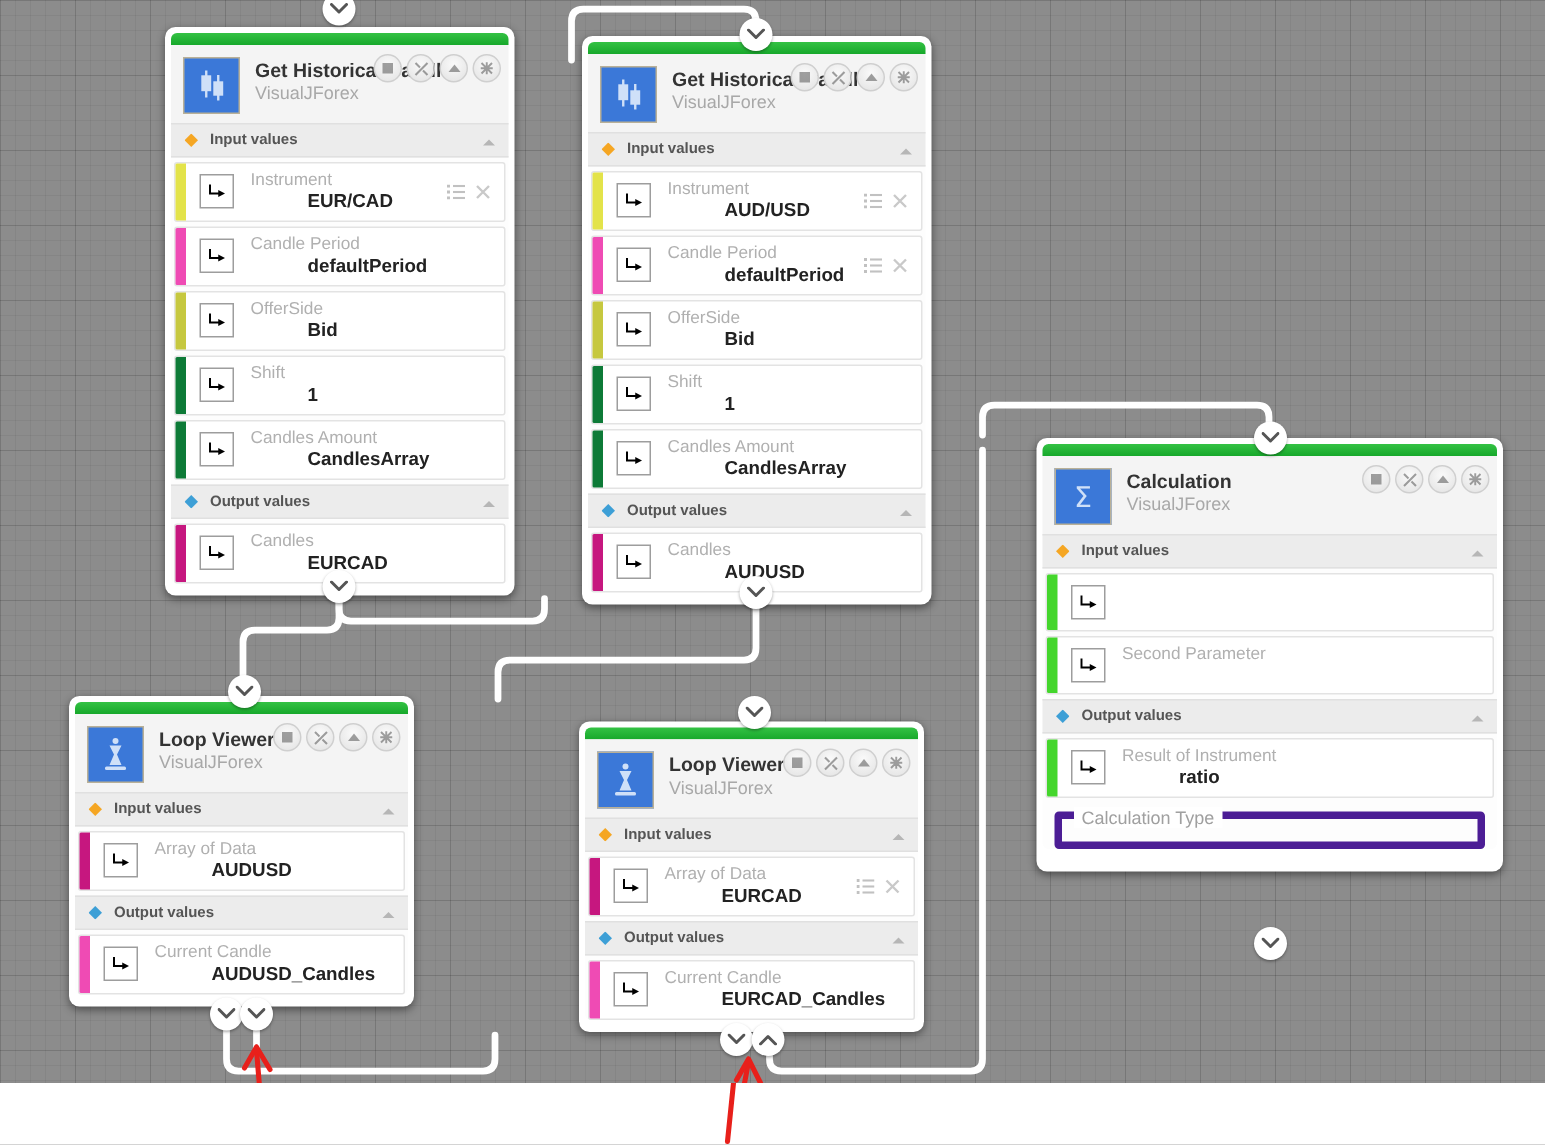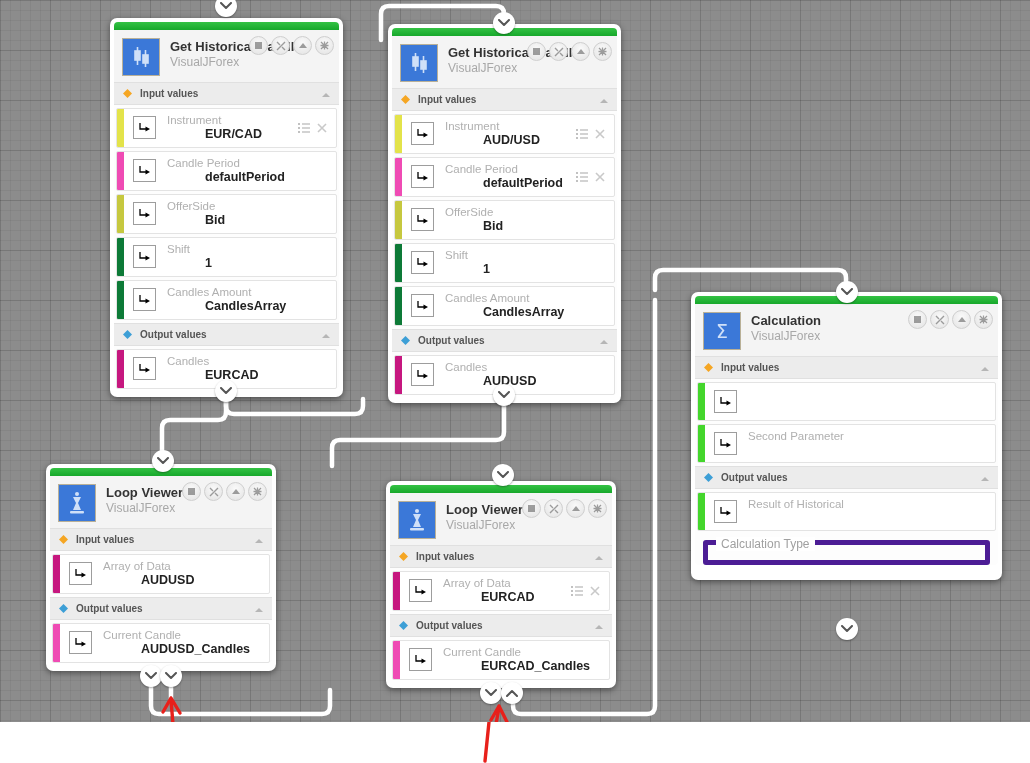--- a/index.html
+++ b/index.html
@@ -782,21 +782,22 @@
       <div>
         <div class="row">
             <div class="stripe" style="background:#44d62c"></div>
           <div class="pin">
               <svg width="13" height="11" viewBox="0 0 13 11">
                 <path d="M2,1 L2,7 L9,7" stroke="#000" stroke-width="1.3" fill="none"></path>
                 <path d="M12,7 L7.5,4.6 L7.5,9.4 Z" fill="#000"></path>
               </svg>
             </div>
           <div class="txt">
-              <div class="pname">Result of Historical</div>
+              <div class="pname">Result of Instrument</div>
+            <div class="pval">ratio</div>
             </div>
         </div>
       </div>
       <div class="fieldset">
         <span class="legend">Calculation Type</span>
       </div>
     </div>
   </div>
 
   <svg class="redarrow" style="left:155px;top:690px;" width="44" height="73" viewBox="0 0 44 73">

